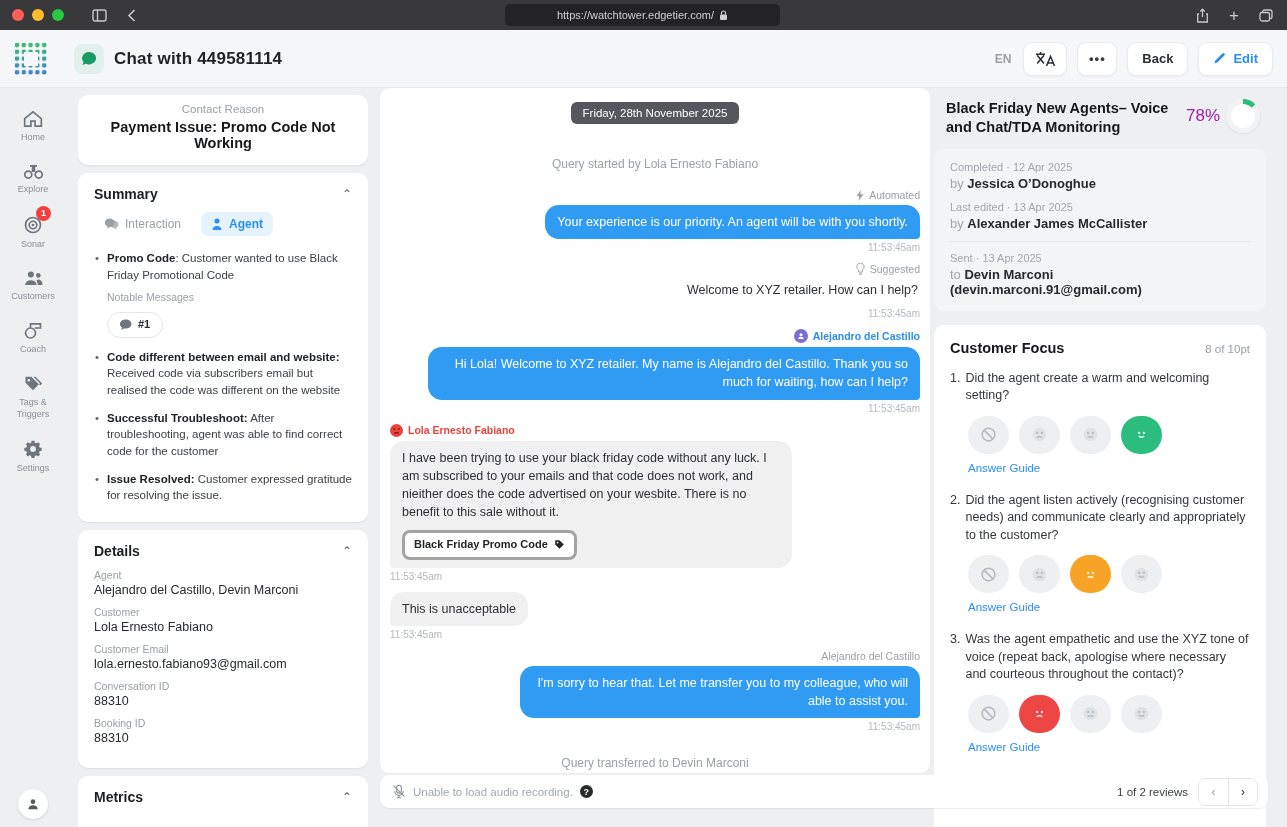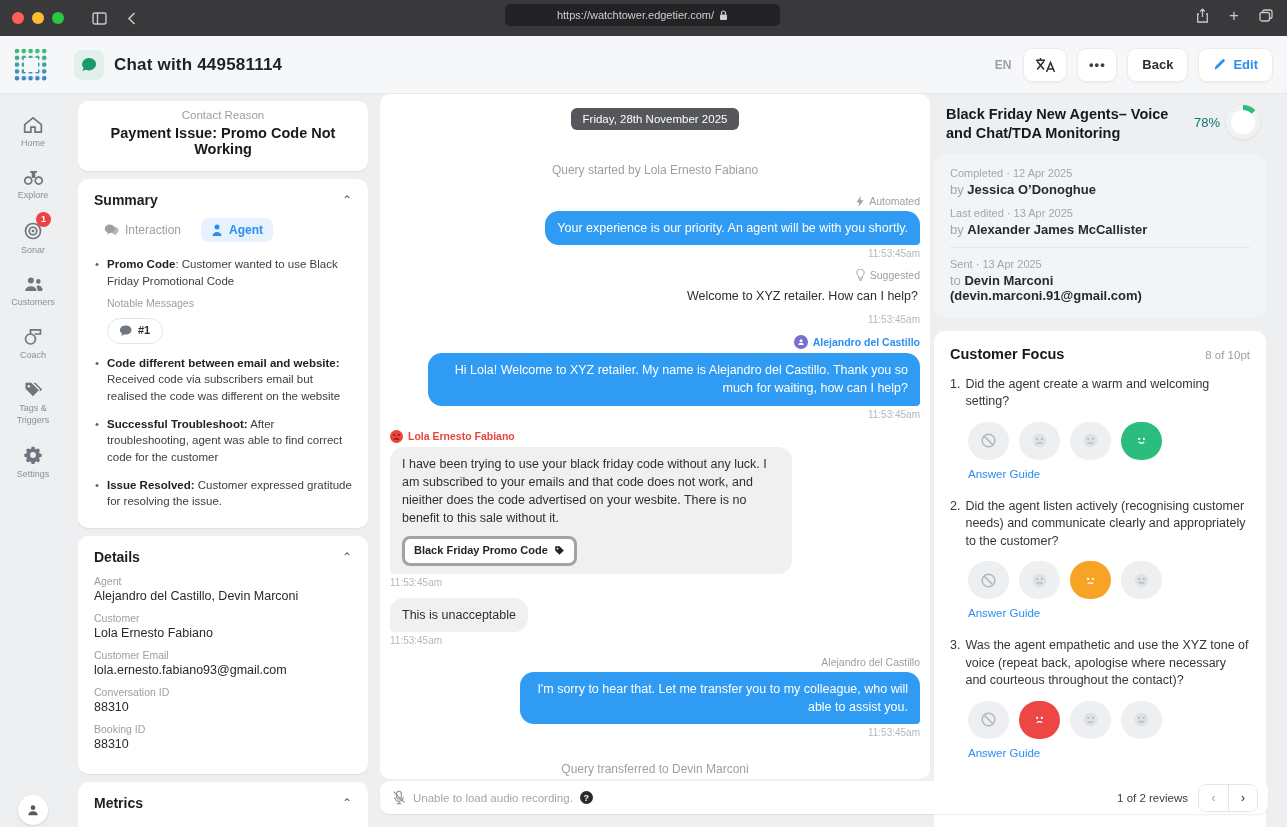--- a/index.html
+++ b/index.html
@@ -1,20 +1,20 @@
 <!DOCTYPE html>
 <html><head>
 <meta charset="utf-8">
 <style>
   * { margin:0; padding:0; box-sizing:border-box; }
   html,body { width:1287px; height:827px; overflow:hidden; }
   body { font-family:"Liberation Sans", sans-serif; background:#edeff1; color:#27292d; }
 
   
-  .browser-bar { position:relative; height:36px; background:#39393b; display:flex; align-items:center; padding:0 12px; }
+  .browser-bar { position:relative; height:30px; background:#39393b; display:flex; align-items:center; padding:0 12px; }
   .traffic { display:flex; gap:8px; margin-right:18px; }
   .traffic span { width:12px; height:12px; border-radius:50%; display:block; }
   .t-red{background:#ff5f57}.t-yellow{background:#febc2e}.t-green{background:#28c840}
   .chrome-ic { color:#c8c8ca; margin:0 10px; display:flex; align-items:center; }
   .url-pill { position:absolute; left:505px; top:4px; width:275px; height:22px; background:#232325; border-radius:5px;
               display:flex; align-items:center; justify-content:center; gap:5px; color:#cfcfd1; font-size:11px; }
   .chrome-right { position:absolute; right:14px; top:0; height:30px; display:flex; align-items:center; gap:20px; color:#c8c8ca; }
 
   
   .app-header { height:58px; background:#f6f7f8; border-bottom:1px solid #e6e8ea; display:flex; align-items:center; padding:0 14px; }
@@ -93,21 +93,21 @@
   .av-angry { width:13px; height:13px; border-radius:50%; background:#e8453c; position:relative; }
   .tag-chip { display:inline-flex; align-items:center; gap:6px; background:#fff; border:3px solid #a3a3a3; border-radius:8px;
               padding:4px 9px; font-size:11px; font-weight:700; color:#222528; margin-top:9px; }
   .mt18{margin-top:18px}.mt10{margin-top:10px}.mt4{margin-top:4px}
 
   
   .review { position:absolute; left:934px; top:7px; width:332px; height:732px; overflow:hidden; }
   .review-head { display:flex; align-items:flex-start; gap:10px; padding:4px 6px 12px 12px; }
   .review-title { font-size:14.5px; font-weight:700; color:#17191c; line-height:1.3; width:230px; }
   .score { margin-left:auto; display:flex; align-items:center; gap:6px; }
-  .score-num { color:#0f766e; font-size:13px; }
+  .score-num { color:#a21caf; font-size:17px; }
   .ring { width:34px; height:34px; border-radius:50%; background:conic-gradient(#2abd7d 0 13%, #f1f2f3 13% 100%);
           display:grid; place-items:center; box-shadow:0 1px 3px rgba(0,0,0,.08); }
   .ring::after { content:""; width:24px; height:24px; border-radius:50%; background:#fff; }
   .meta-card { background:#f3f4f6; border-radius:10px; padding:12px 16px; }
   .meta-row .ml { color:#a2a7ad; font-size:11px; }
   .meta-row .mv { font-size:13px; margin:3px 0 10px; color:#a2a7ad; }
   .meta-row .mv b { color:#26292d; font-weight:700; }
   .meta-div { border-top:1px solid #e4e6e9; margin:2px 0 10px; }
 
   .cf-card { background:#fff; border-radius:10px; box-shadow:0 1px 2px rgba(0,0,0,.07); margin-top:14px; padding:15px 16px; height:516px; }

